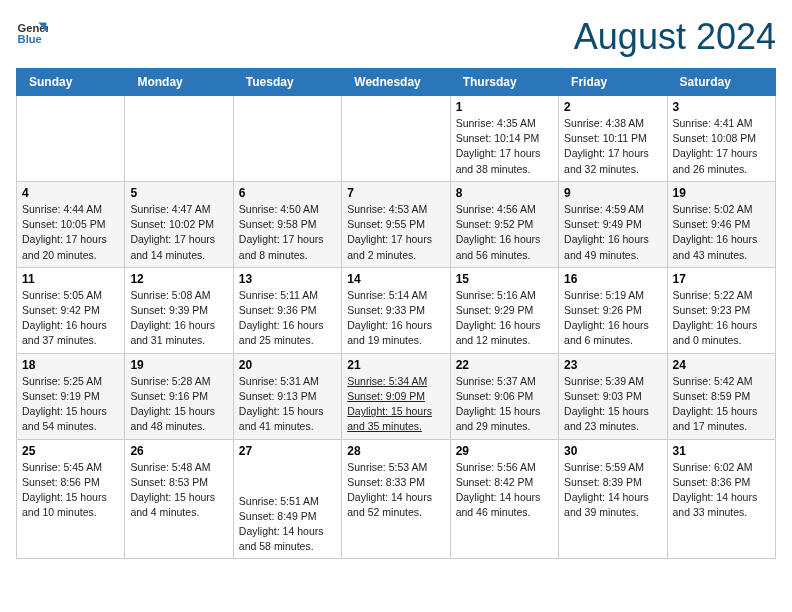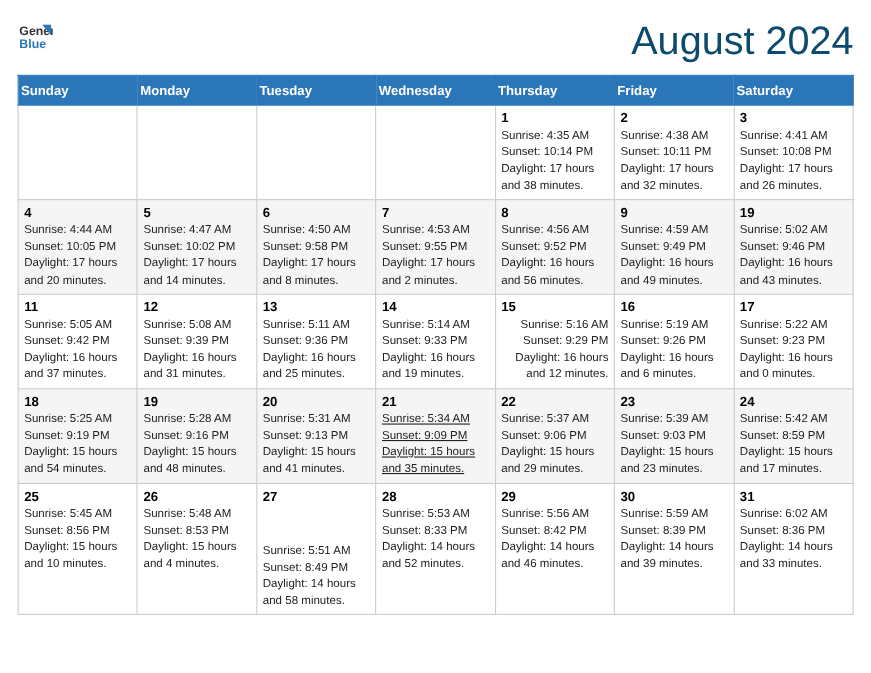--- a/index.html
+++ b/index.html
@@ -41,21 +41,21 @@
     }
     .calendar {
       width: 100%;
       border-collapse: collapse;
       font-size: 11px;
     }
     .calendar th {
       background: #2a76b8;
       color: #fff;
       text-align: left;
-      padding: 6px 2px;
+      padding: 6px 12px;
       font-size: 12px;
       font-weight: bold;
       border: 1px solid #2a76b8;
     }
     .calendar td {
       border: 1px solid #ccc;
       vertical-align: top;
       padding: 4px 5px;
       width: 108px;
       min-height: 80px;
@@ -213,21 +213,21 @@
         </td>
         <td>
           <span class="day-num">14</span>
           <div class="day-info" style="white-space: pre-line;">Sunrise: 5:14 AM
 Sunset: 9:33 PM
 Daylight: 16 hours
 and 19 minutes.</div>
         </td>
         <td>
           <span class="day-num">15</span>
-          <div class="day-info" style="white-space: pre-line; text-align: right;">Sunrise: 5:16 AM
+          <div class="day-info" style="white-space: pre-line;">Sunrise: 5:16 AM
 Sunset: 9:29 PM
 Daylight: 16 hours
 and 12 minutes.</div>
         </td>
         <td>
           <span class="day-num">16</span>
           <div class="day-info" style="white-space: pre-line;">Sunrise: 5:19 AM
 Sunset: 9:26 PM
 Daylight: 16 hours
 and 6 minutes.</div>

